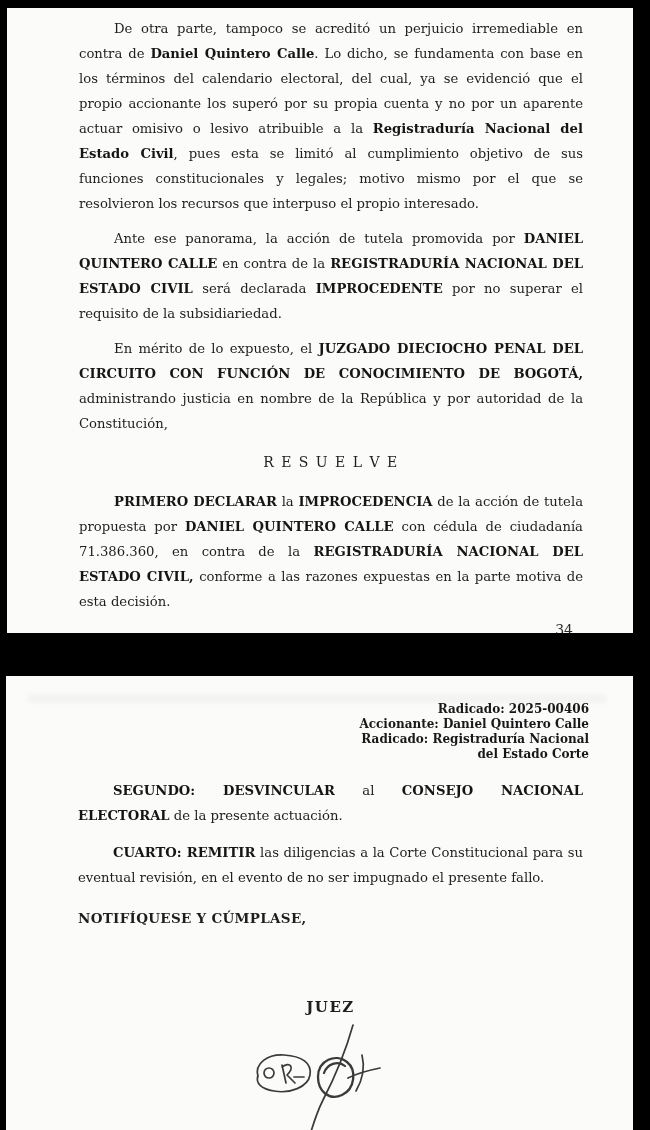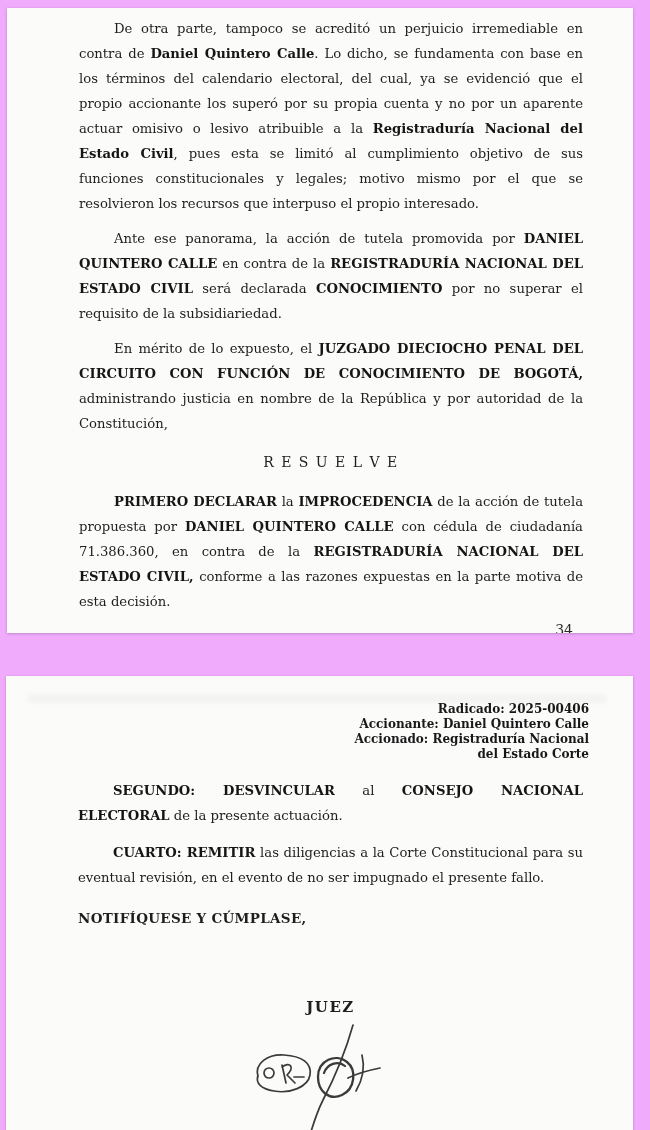--- a/index.html
+++ b/index.html
@@ -2,21 +2,21 @@
 <html><head>
 <meta charset="utf-8">
 <style>
   html,body{margin:0;padding:0;}
   body{
     width:650px;height:1130px;overflow:hidden;
     background:#e8e8e8;
     font-family:"DejaVu Serif","Liberation Serif",serif;
     color:#1e1e1e;
   }
-  .canvas{position:relative;width:650px;height:1130px;background:#f0abfc;}
+  .canvas{position:relative;width:650px;height:1130px;background:#000000;}
   .page{
     position:absolute;background:#fbfbfa;box-sizing:border-box;
     box-shadow:0 1px 3px rgba(0,0,0,0.18), 0 0 1px rgba(0,0,0,0.12);
     overflow:hidden;
   }
   .page-1{left:7px;top:8px;width:626px;height:625px;padding:8px 50px 0 72px;}
   .page-2{left:6px;top:646px;width:627px;height:484px;padding:26px 50px 0 72px;margin-top:30px;}
   .para{
     font-size:13.2px;line-height:25px;text-align:justify;text-indent:35px;
     margin:0 0 10px 0;color:#1e1e1e;
@@ -59,34 +59,34 @@
     background:rgba(120,120,120,0.06);filter:blur(2px);
   }
 </style>
 </head>
 <body>
 
 <div class="canvas">
 
   <div class="page page-1">
     <p class="para">De otra parte, tampoco se acreditó un perjuicio irremediable en contra de <b>Daniel Quintero Calle</b>. Lo dicho, se fundamenta con base en los términos del calendario electoral, del cual, ya se evidenció que el propio accionante los superó por su propia cuenta y no por un aparente actuar omisivo o lesivo atribuible a la <b>Registraduría Nacional del Estado Civil</b>, pues esta se limitó al cumplimiento objetivo de sus funciones constitucionales y legales; motivo mismo por el que se resolvieron los recursos que interpuso el propio interesado.</p>
-    <p class="para">Ante ese panorama, la acción de tutela promovida por <b>DANIEL QUINTERO CALLE</b> en contra de la <b>REGISTRADURÍA NACIONAL DEL ESTADO CIVIL</b> será declarada <b>CONOCIMIENTO</b> por no superar el requisito de la subsidiariedad.</p>
+    <p class="para">Ante ese panorama, la acción de tutela promovida por <b>DANIEL QUINTERO CALLE</b> en contra de la <b>REGISTRADURÍA NACIONAL DEL ESTADO CIVIL</b> será declarada <b>IMPROCEDENTE</b> por no superar el requisito de la subsidiariedad.</p>
     <p class="para">En mérito de lo expuesto, el <b>JUZGADO DIECIOCHO PENAL DEL CIRCUITO CON FUNCIÓN DE CONOCIMIENTO DE BOGOTÁ,</b> administrando justicia en nombre de la República y por autoridad de la Constitución,</p>
     <div class="heading-center">R E S U E L V E</div>
     <p class="para"><b>PRIMERO DECLARAR</b> la <b>IMPROCEDENCIA</b> de la acción de tutela propuesta por <b>DANIEL QUINTERO CALLE</b> con cédula de ciudadanía 71.386.360, en contra de la <b>REGISTRADURÍA NACIONAL DEL ESTADO CIVIL,</b> conforme a las razones expuestas en la parte motiva de esta decisión.</p>
     <div class="page-num">34</div>
   </div>
 
   <div class="page page-2">
     <div class="scan-streak"></div>
 
     <div class="case-header">
       <div>Radicado: 2025-00406</div>
       <div>Accionante: Daniel Quintero Calle</div>
-      <div>Accionado: Registraduría Nacional</div>
+      <div>Radicado: Registraduría Nacional</div>
       <div>del Estado Corte</div>
     </div>
 
     <p class="para p2-first"><b>SEGUNDO: DESVINCULAR</b> al <b>CONSEJO NACIONAL ELECTORAL</b> de la presente actuación.</p>
     <p class="para p2-third"><b>CUARTO: REMITIR</b> las diligencias a la Corte Constitucional para su eventual revisión, en el evento de no ser impugnado el presente fallo.</p>
 
     <div class="closing">NOTIFÍQUESE Y CÚMPLASE,</div>
 
     <div class="sig-spacer"></div>
 

